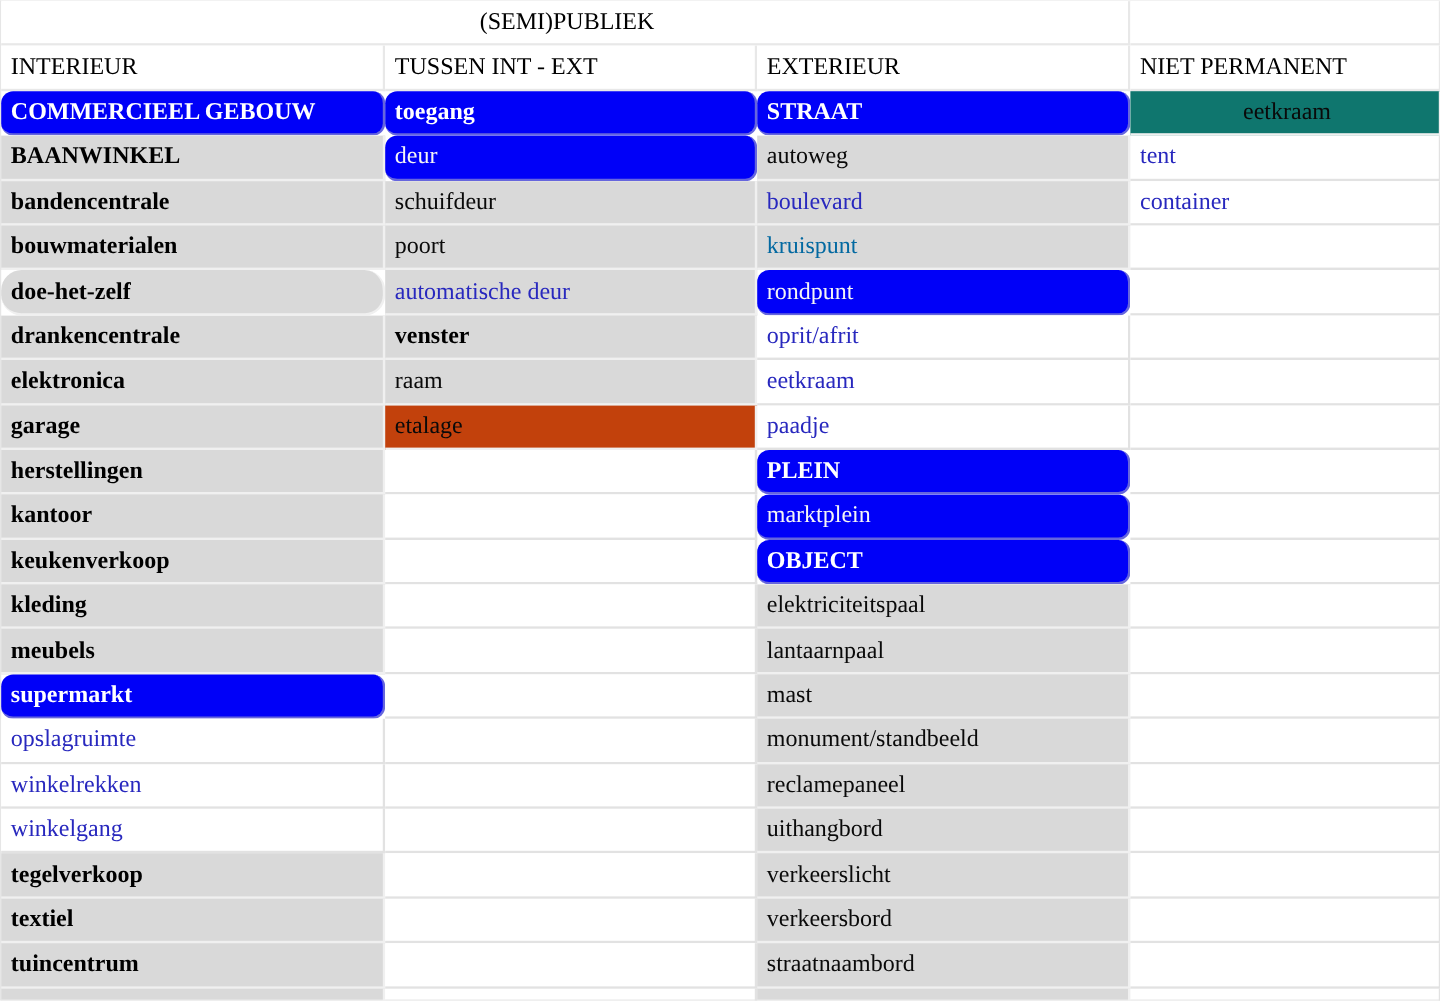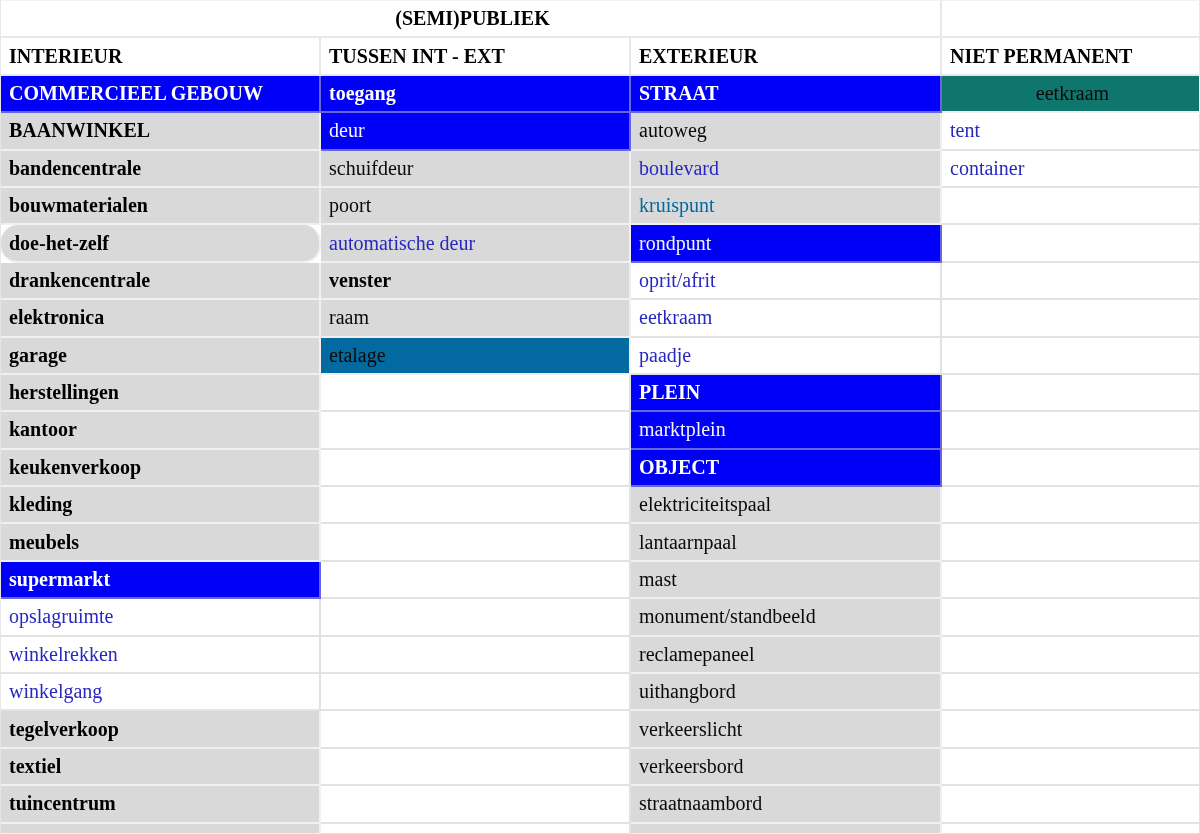--- a/index.html
+++ b/index.html
@@ -26,28 +26,28 @@
     vertical-align: middle;
     white-space: nowrap;
     overflow: hidden;
     border-right: 2px solid #e2e2e2;
     border-bottom: 2px solid #e2e2e2;
     text-align: left;
   }
   thead th {
     background: #ffffff;
     color: #000000;
-    font-weight: bold;
+    font-weight: normal;
     border-color: #e8e8e8;
   }
   th.group-title { text-align: center; }
   
   td.c-gray, td.c-grayBold, td.c-grayBlue, td.c-grayEmpty { border-color: #f0f0f0; }
   td.c-white, td.c-whiteBlue { border-color: #e2e2e2; }
-  td.c-blue, td.c-blueBold { border-color: #6666dd; }
+  td.c-blue, td.c-blueBold { border-color: #6666dd; border-radius: 10px; }
   tr.partial td { height: 11px; }
 </style>
 </head>
 <body>
 
 <div class="sheet">
   <table class="cat-table">
     <colgroup>
       <col style="width:320px">
       <col style="width:310px">
@@ -106,21 +106,21 @@
           <td class="c-white" style="background-color: rgb(255, 255, 255); color: rgb(0, 0, 0);"></td>
         </tr>
         <tr>
           <td class="c-grayBold" style="background-color: rgb(217, 217, 217); color: rgb(0, 0, 0); font-weight: bold;">elektronica</td>
           <td class="c-gray" style="background-color: rgb(217, 217, 217); color: rgb(10, 10, 10);">raam</td>
           <td class="c-whiteBlue" style="background-color: rgb(255, 255, 255); color: rgb(40, 40, 190);">eetkraam</td>
           <td class="c-white" style="background-color: rgb(255, 255, 255); color: rgb(0, 0, 0);"></td>
         </tr>
         <tr>
           <td class="c-grayBold" style="background-color: rgb(217, 217, 217); color: rgb(0, 0, 0); font-weight: bold;">garage</td>
-          <td class="c-gray" style="background-color: #0369a1; color: rgb(10, 10, 10);">etalage</td>
+          <td class="c-gray" style="background-color: #c2410c; color: rgb(10, 10, 10);">etalage</td>
           <td class="c-whiteBlue" style="background-color: rgb(255, 255, 255); color: rgb(40, 40, 190);">paadje</td>
           <td class="c-white" style="background-color: rgb(255, 255, 255); color: rgb(0, 0, 0);"></td>
         </tr>
         <tr>
           <td class="c-grayBold" style="background-color: rgb(217, 217, 217); color: rgb(0, 0, 0); font-weight: bold;">herstellingen</td>
           <td class="c-white" style="background-color: rgb(255, 255, 255); color: rgb(0, 0, 0);"></td>
           <td class="c-blueBold" style="background-color: rgb(0, 0, 248); color: rgb(255, 255, 255); font-weight: bold;">PLEIN</td>
           <td class="c-white" style="background-color: rgb(255, 255, 255); color: rgb(0, 0, 0);"></td>
         </tr>
         <tr>

